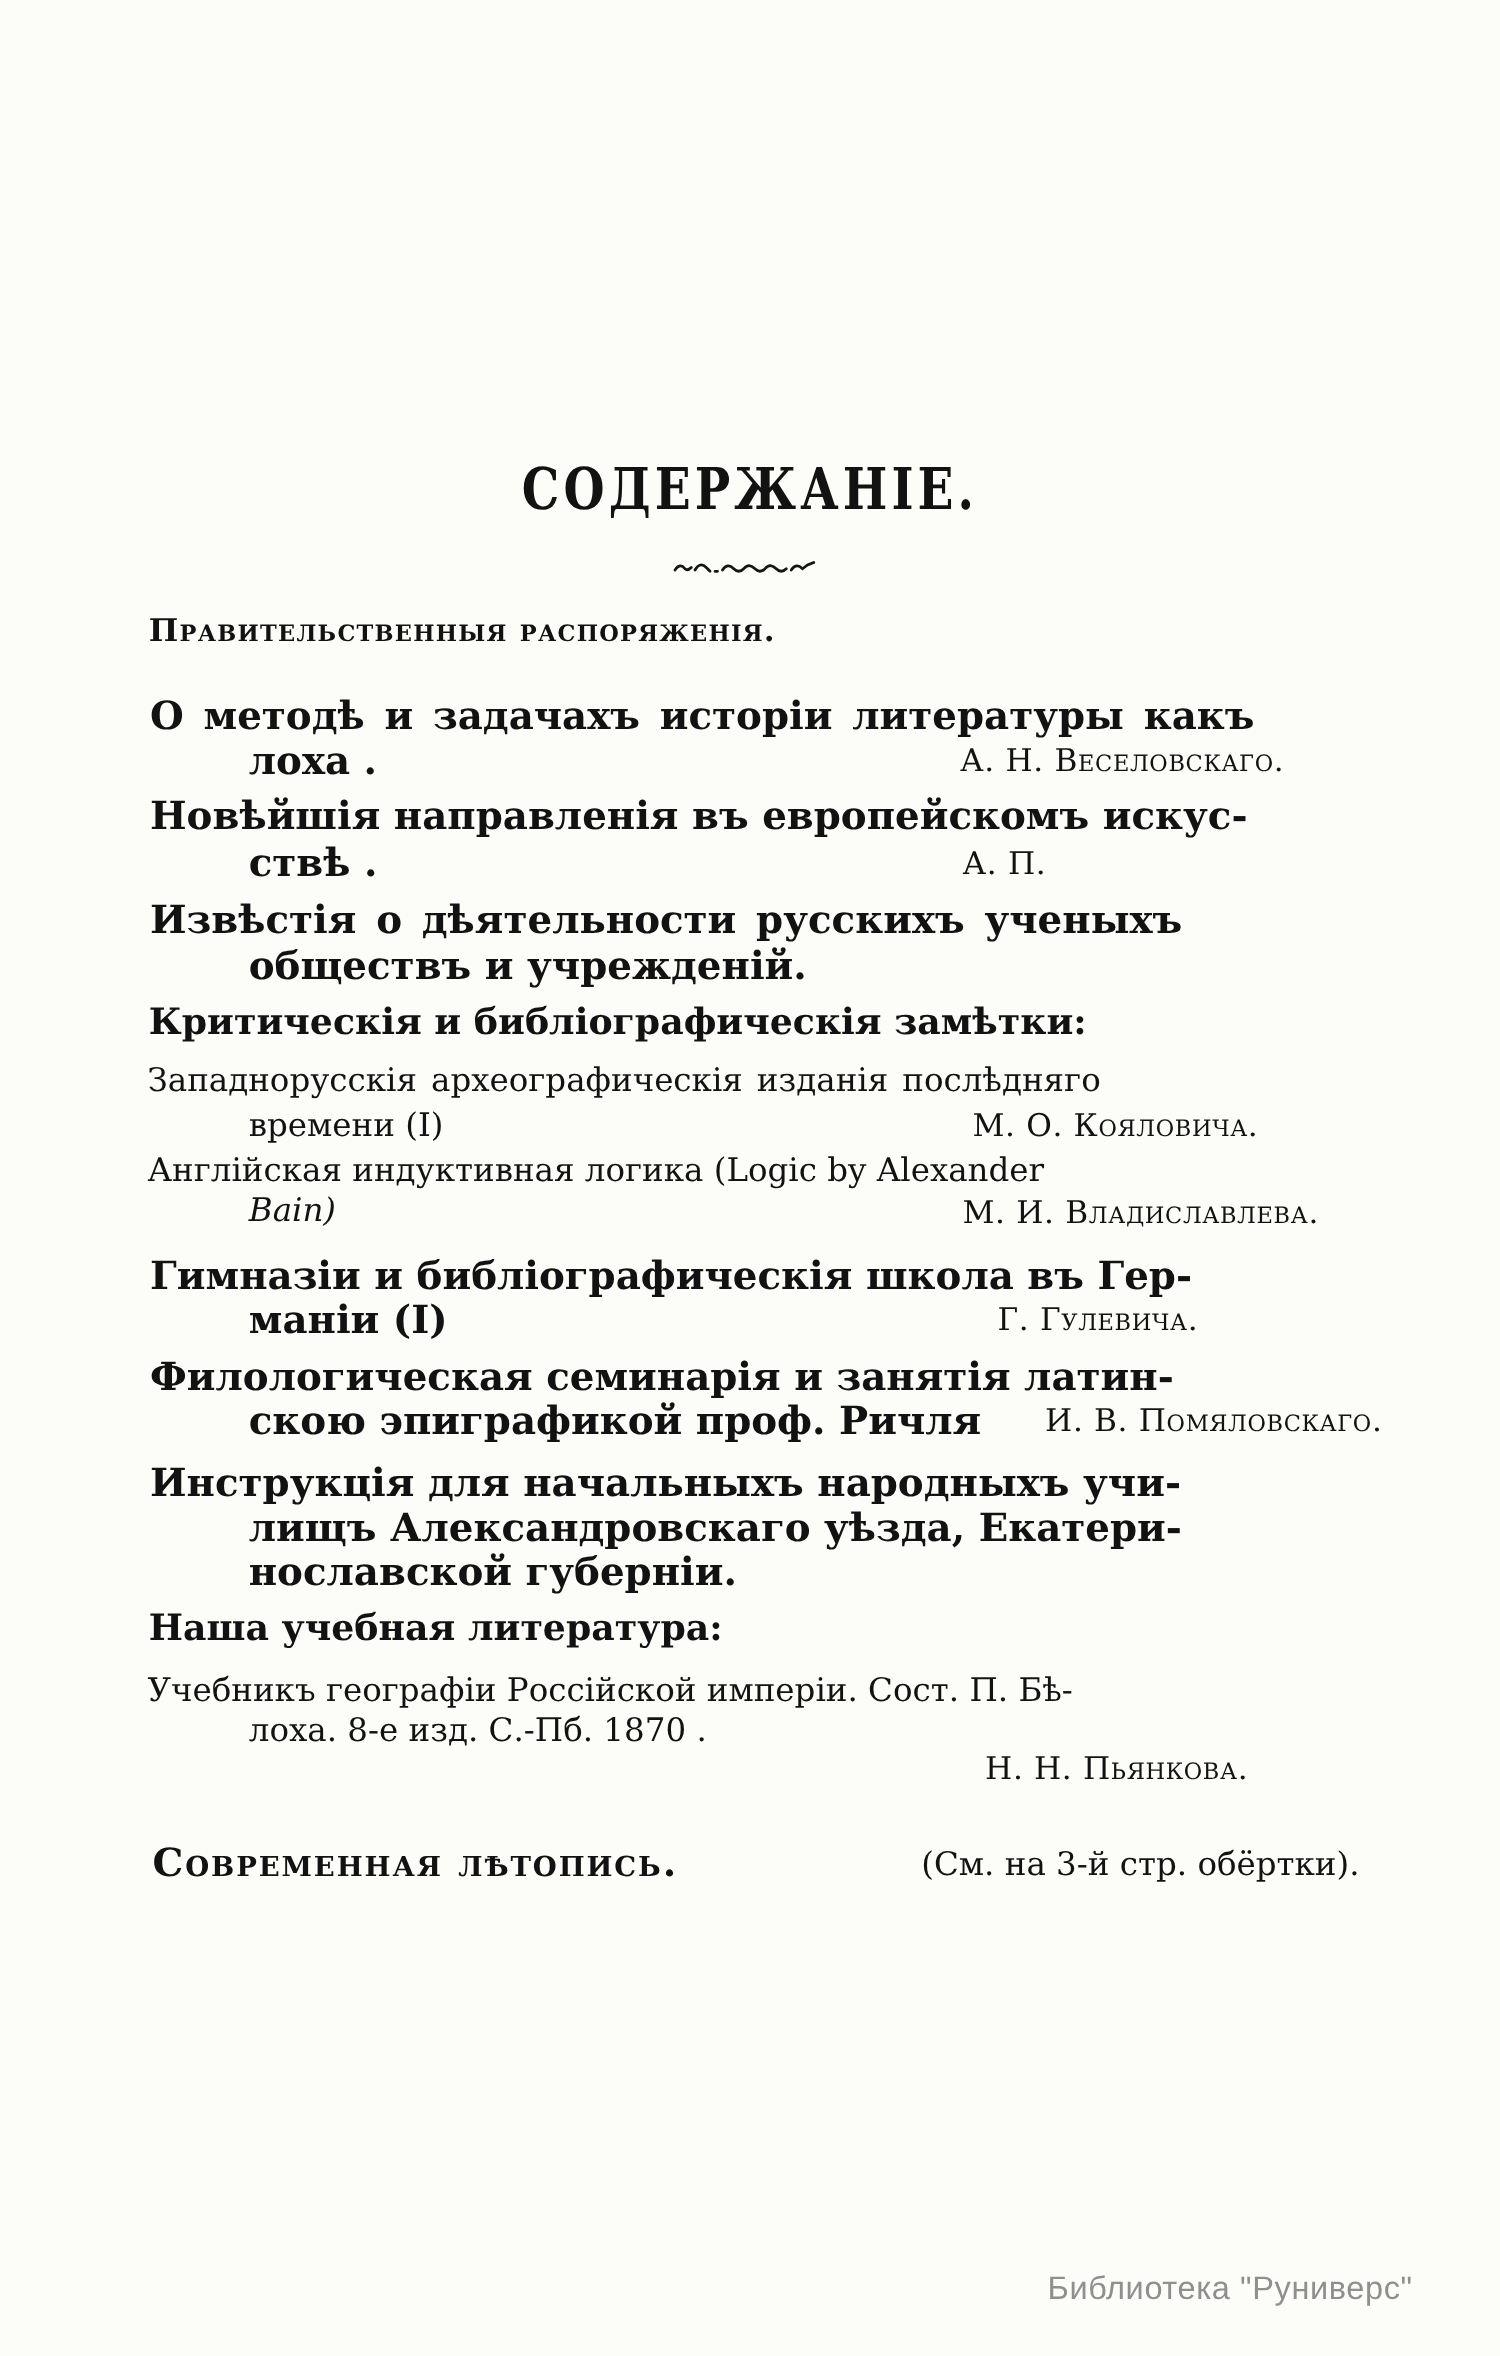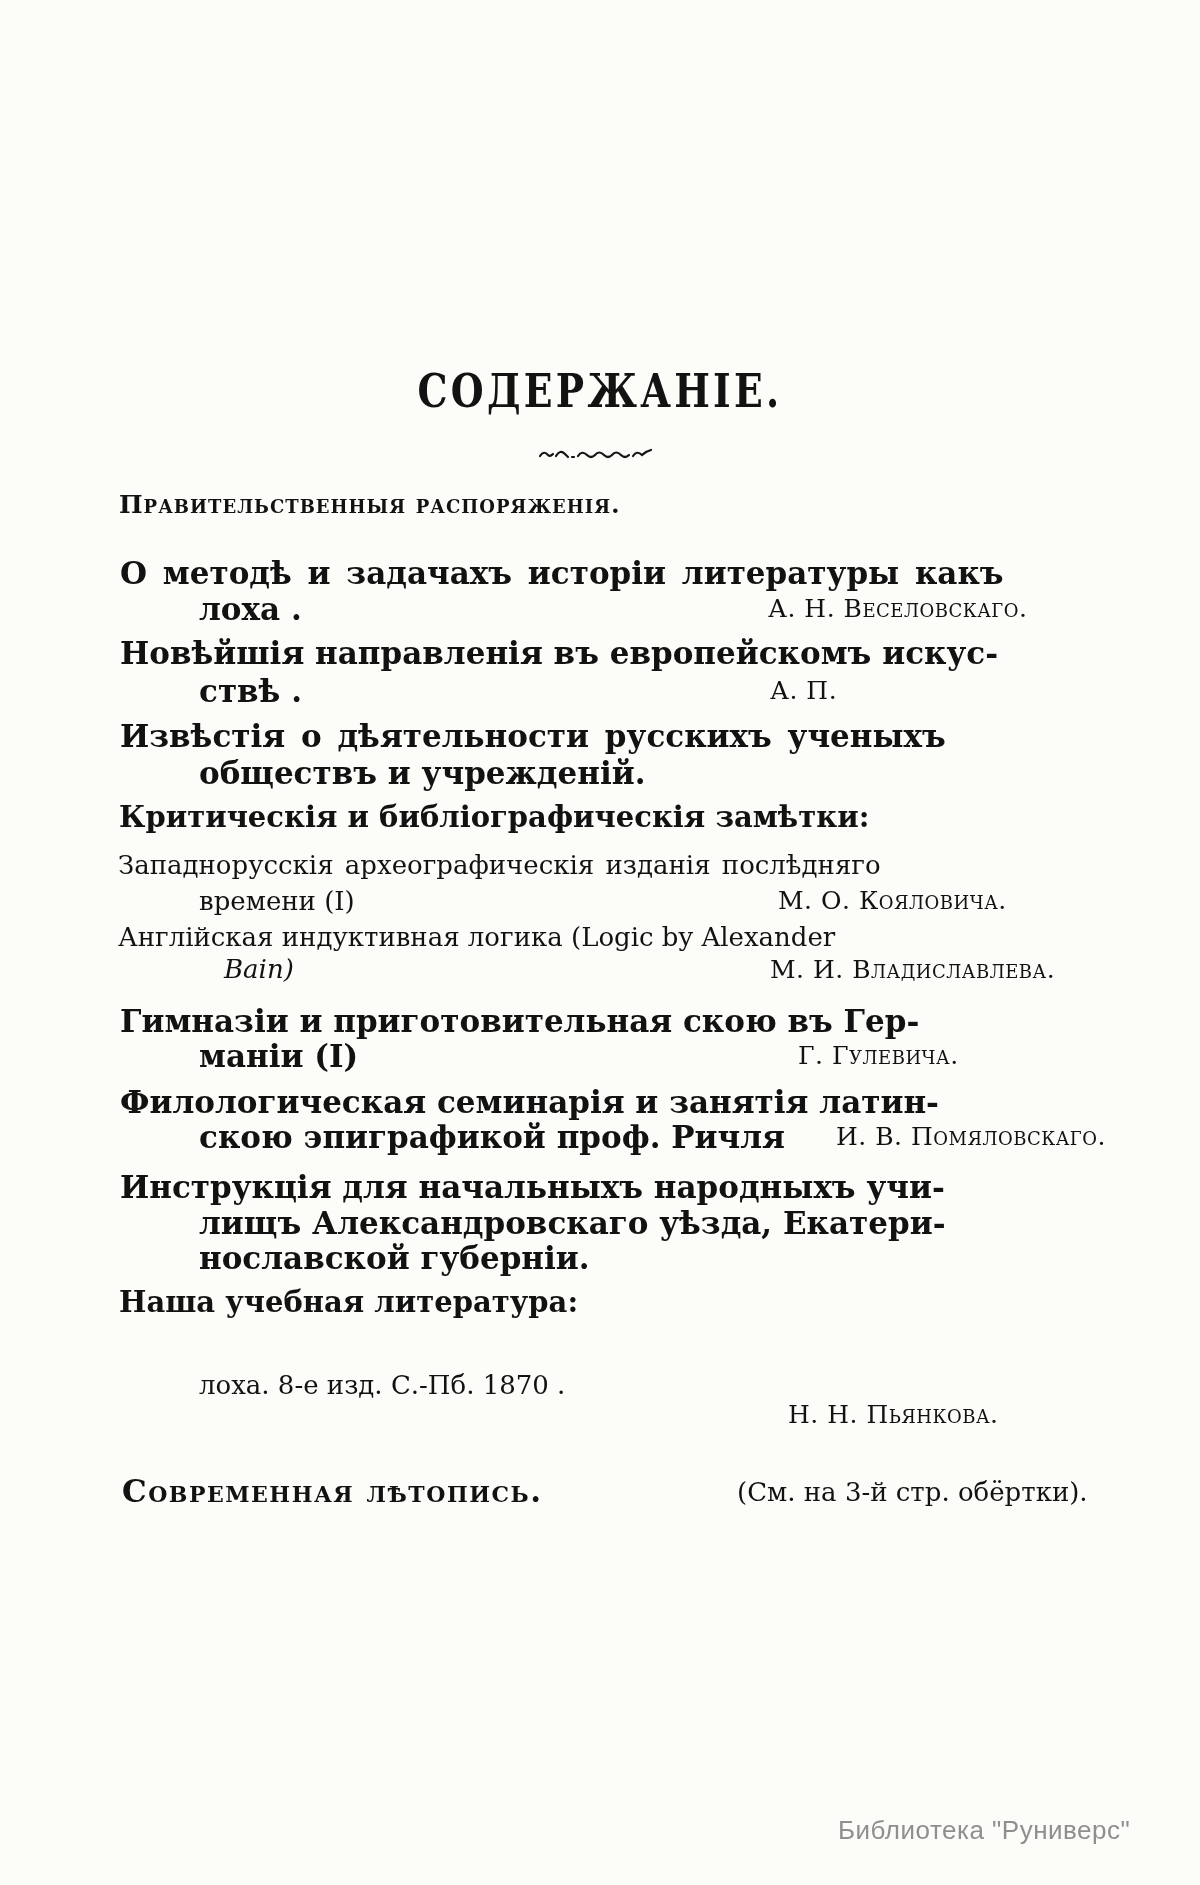--- a/index.html
+++ b/index.html
@@ -60,37 +60,38 @@
   <div class="line bold-entry ws5" style="left:120px;top:721px;">Извѣстія о дѣятельности русскихъ ученыхъ</div>
   <div class="line bold-entry" style="left:199px;top:758px;">обществъ и учрежденій.</div>
 
   <div class="line bold-entry" style="left:119px;top:803px;font-size:29px;">Критическія и библіографическія замѣтки:</div>
 
   <div class="line light-entry ws3" style="left:118px;top:852px;">Западнорусскія археографическія изданія послѣдняго</div>
   <div class="line light-entry" style="left:199px;top:888px;">времени (I)</div>
   <div class="line author" style="left:778px;top:888px;text-align:right;">М. О. Кояловича.</div>
 
   <div class="line light-entry" style="left:118px;top:924px;">Англійская индуктивная логика (Logic by Alexander</div>
-  <div class="line light-entry italic" style="left:199px;top:956px;margin-left:25px;">Bain)</div>
+  <div class="line light-entry italic" style="left:199px;top:956px;">Bain)</div>
   <div class="line author" style="left:770px;top:957px;">М. И. Владиславлева.</div>
 
-  <div class="line bold-entry" style="left:120px;top:1006px;">Гимназіи и приготовительная скою въ Гер-</div>
+  <div class="line bold-entry" style="left:120px;top:1006px;">Гимназіи и библіографическія школа въ Гер-</div>
   <div class="line bold-entry" style="left:199px;top:1041px;">маніи (I)</div>
   <div class="line author" style="left:798px;top:1043px;">Г. Гулевича.</div>
 
   <div class="line bold-entry" style="left:120px;top:1087px;">Филологическая семинарія и занятія латин-</div>
   <div class="line bold-entry" style="left:199px;top:1122px;">скою эпиграфикой проф. Ричля</div>
   <div class="line author" style="left:836px;top:1124px;">И. В. Помяловскаго.</div>
 
   <div class="line bold-entry" style="left:120px;top:1172px;text-align:right;">Инструкція для начальныхъ народныхъ учи-</div>
   <div class="line bold-entry" style="left:199px;top:1208px;">лищъ Александровскаго уѣзда, Екатери-</div>
   <div class="line bold-entry" style="left:199px;top:1243px;">нославской губерніи.</div>
 
   <div class="line bold-entry" style="left:119px;top:1288px;font-size:29px;">Наша учебная литература:</div>
 
+  <div class="line light-entry" style="left:118px;top:1340px;">Учебникъ географіи Россійской имперіи. Сост. П. Бѣ-</div>
   <div class="line light-entry" style="left:199px;top:1372px;">лоха. 8-е изд. С.-Пб. 1870 .</div>
   <div class="line author" style="left:788px;top:1402px;">Н. Н. Пьянкова.</div>
 
   <div class="line footer-sec sc" style="left:122px;top:1476px;">Современная лѣтопись.</div>
   <div class="line note" style="left:737px;top:1479px;">(См. на 3-й стр. обёртки).</div>
 
   <div class="watermark" style="left:838px;top:1817px;">Библиотека "Руниверс"</div>
 
 </div>
 

